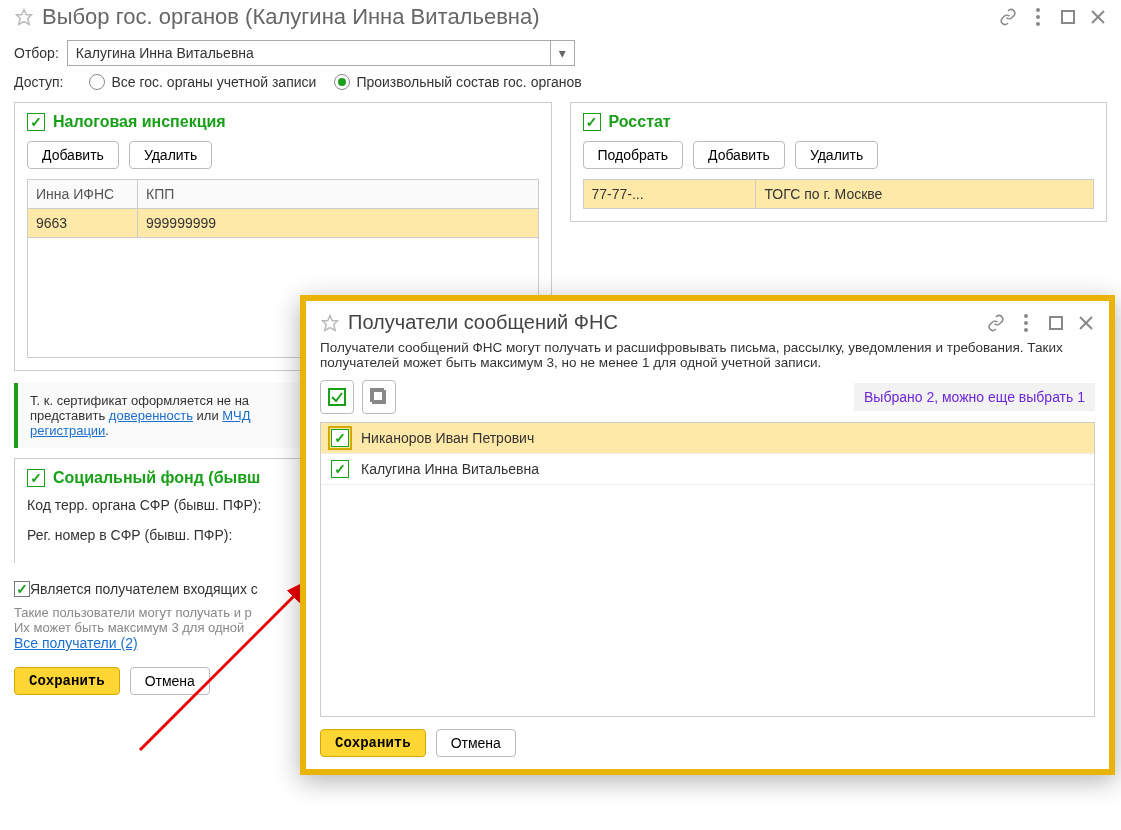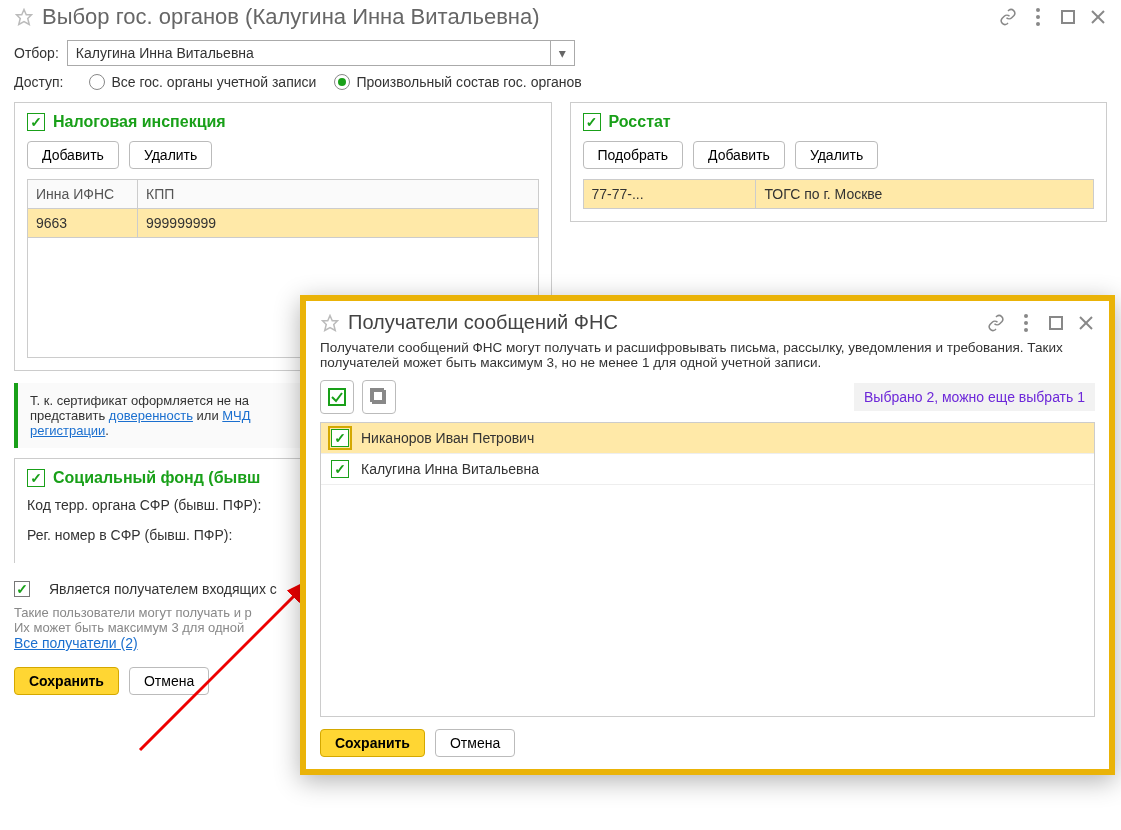--- a/index.html
+++ b/index.html
@@ -56,21 +56,21 @@
     width:18px; height:18px; border:1px solid #19a019; background:#fff;
     display:inline-flex; align-items:center; justify-content:center; color:#19a019; font-weight:bold;
     font-size:14px;
   }
   .chk.small { width:16px; height:16px; border-color:#777; color:#19a019;}
   .btn-row { display:flex; gap:10px; margin-bottom:10px;}
   .btn {
     border:1px solid #bbb; background:#fff; padding:5px 14px; border-radius:4px;
     cursor:pointer; font-size:14px;
   }
-  .btn-yellow { background:#ffd633; border-color:#d4a800; font-weight:bold;}
+  .btn-yellow { background:#ffd633; border-color:#d4a800; font-weight:bold;font-family:Liberation Mono, monospace;}
   table.grid { border-collapse:collapse; width:100%;}
   table.grid th, table.grid td {
     border:1px solid #ccc; padding:6px 8px; text-align:left; font-weight:normal;
   }
   table.grid th { background:#fafafa; color:#555;}
   tr.sel-row td { background:#ffe9a8;}
   .grid-body { border:1px solid #ccc; border-top:none; height:120px; background:#fff;}
   .notice {
     border-left:4px solid #19a019; background:#fafafa; padding:10px 12px; font-size:13px;
     color:#333; margin-bottom:10px;
@@ -205,21 +205,21 @@
             <span>Код терр. органа СФР (бывш. ПФР):</span>
           </div>
         <div class="row" style="margin-top:14px;">
             <span>Рег. номер в СФР (бывш. ПФР):</span>
           </div>
       </div>
 
       <div style="margin-top:18px;">
         <div class="row">
           <span class="chk small">✓</span>
-          <span style="margin-left:19px;">Является получателем входящих с</span>
+          <span style="margin-left:0;">Является получателем входящих с</span>
         </div>
         <div class="greytext">Такие пользователи могут получать и р</div>
         <div class="greytext">Их может быть максимум 3 для одной</div>
         <span class="link">Все получатели (2)</span>
       </div>
     </div>
 
     <div class="col">
       <div class="panel">
         <div class="panel-head">

